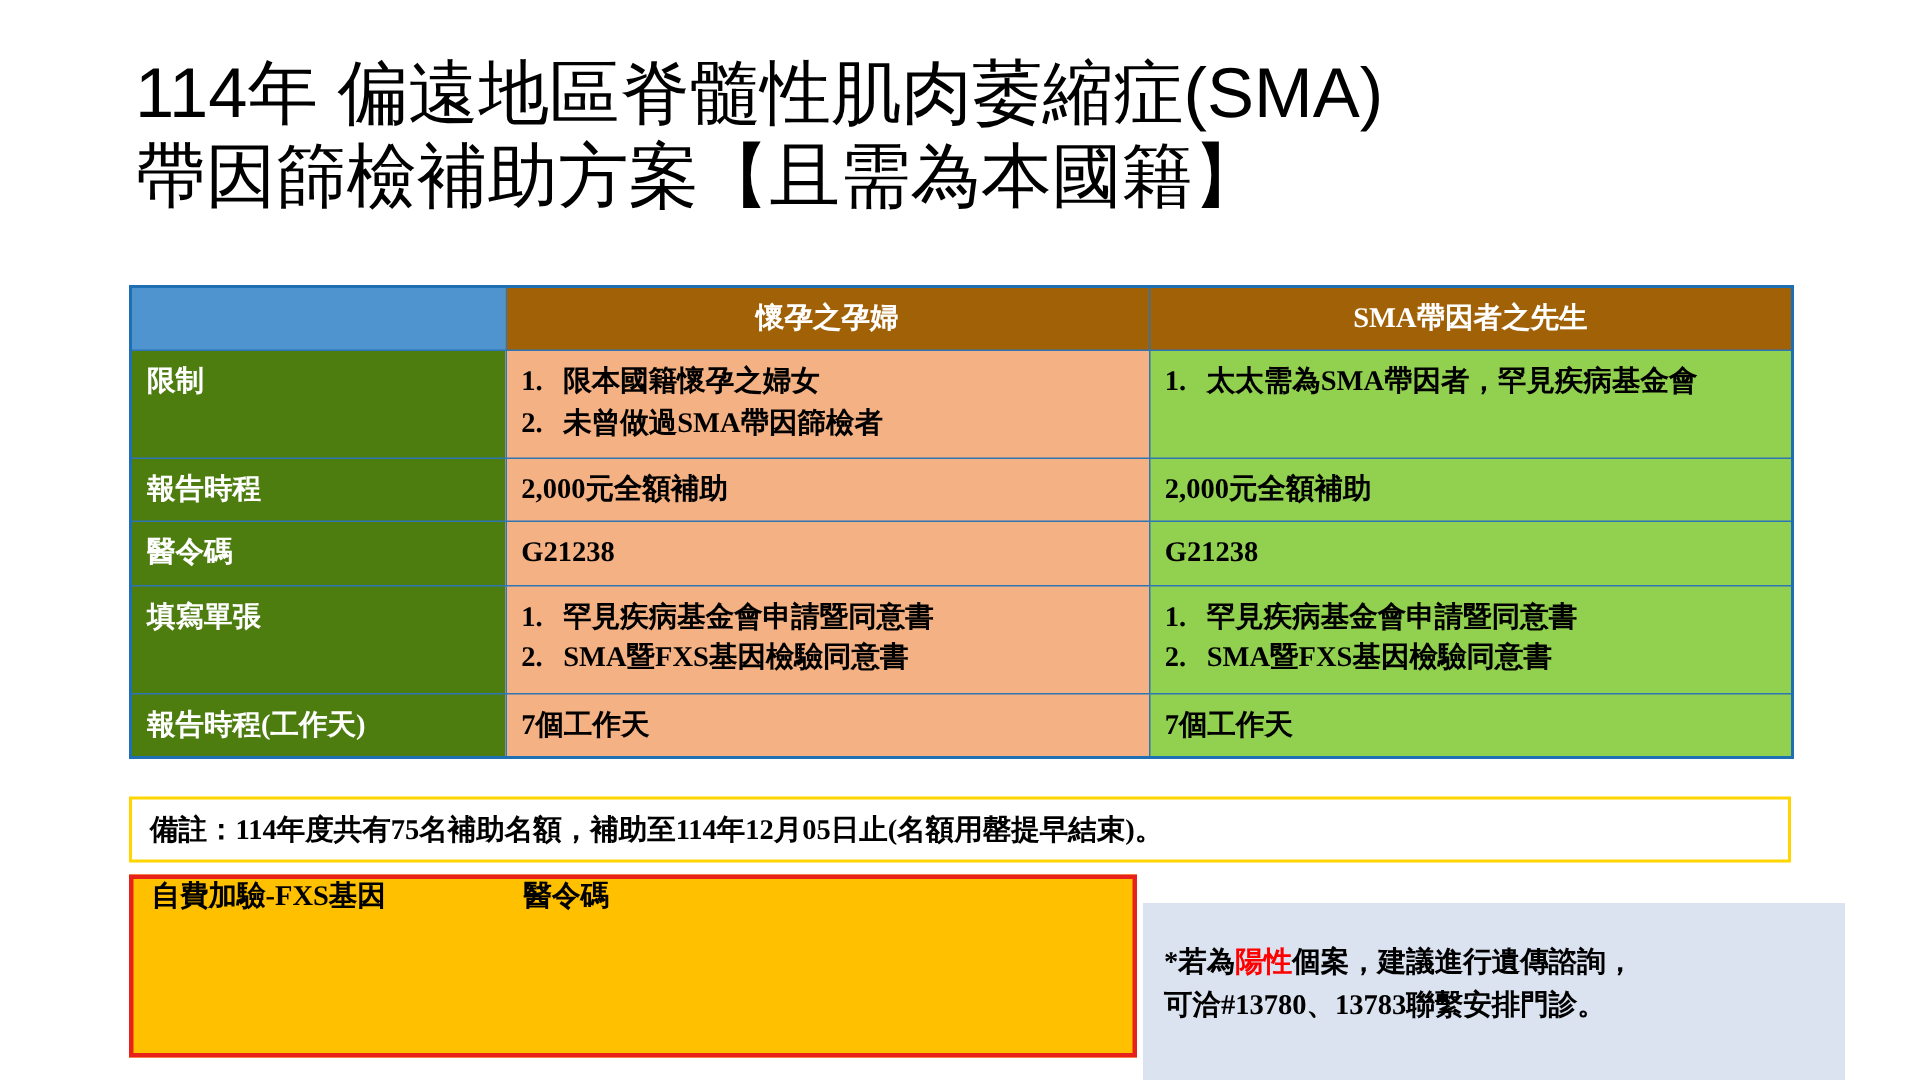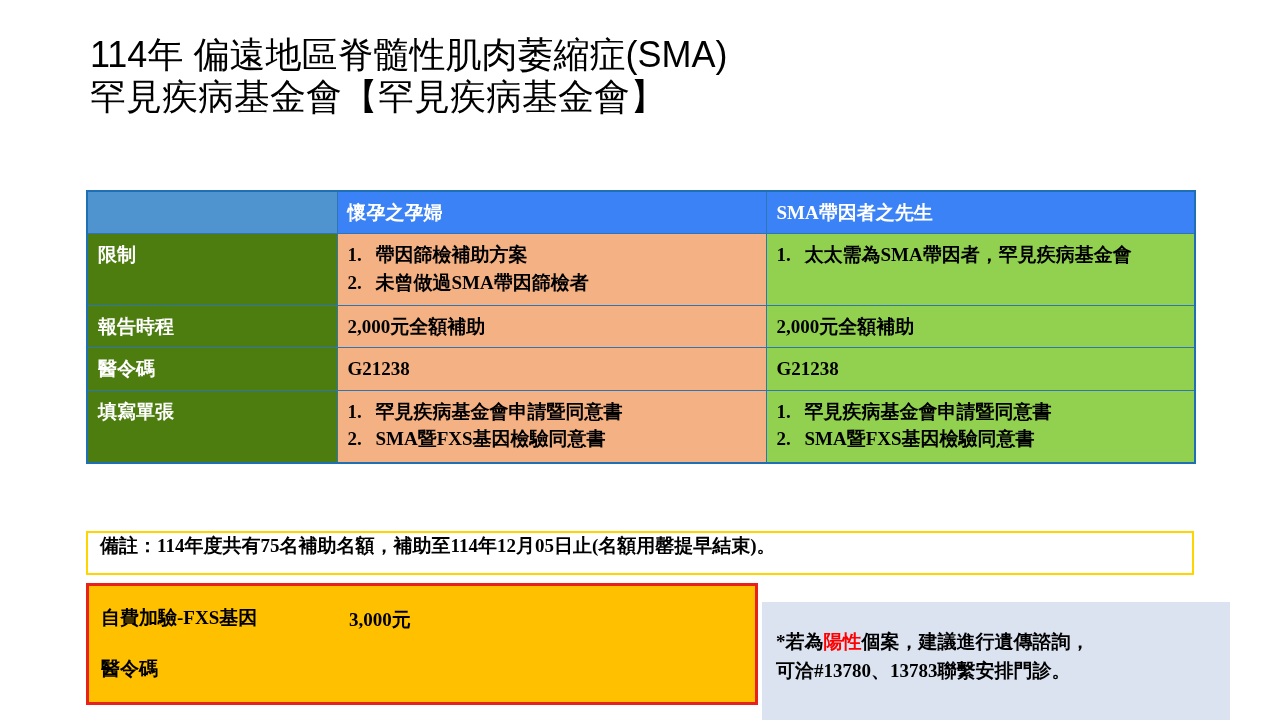--- a/index.html
+++ b/index.html
@@ -18,21 +18,21 @@
     position: relative;
     width: 1280px;
     height: 720px;
     box-sizing: border-box;
   }
   .title {
     position: absolute;
     left: 90px;
     top: 34px;
     width: 1110px;
-    font-size: 36px;
+    font-size: 47px;
     line-height: 1.18;
     letter-spacing: 0px;
     color: #000000;
     font-family: "Liberation Sans", "DejaVu Sans", sans-serif;
     font-weight: 400;
   }
   .title .line {
     display: block;
     white-space: nowrap;
   }
@@ -57,22 +57,23 @@
     font-family: "Liberation Serif", "DejaVu Serif", serif;
   }
   .col-label { width: 250px; }
   .col-a { width: 429px; }
   .col-b { width: 429px; }
 
   .hdr-blank {
     background: #4f93cf;
   }
   .hdr {
-    background: #3b82f6;
+    background: #a16207;
     color: #ffffff;
+    text-align: center;
     vertical-align: middle;
     font-size: 22px;
     padding: 12px 10px;
   }
   .rowlabel {
     background: #4d7c0f;
     color: #ffffff;
     vertical-align: middle;
     font-size: 21px;
     padding: 10px 12px;
@@ -108,36 +109,37 @@
   .note-bar {
     position: absolute;
     left: 86px;
     top: 531px;
     width: 1108px;
     height: 44px;
     box-sizing: border-box;
     border: 2px solid #ffd500;
     background: #ffffff;
     display: flex;
+    align-items: center;
     padding: 0 12px;
     font-size: 19px;
     font-weight: bold;
   }
 
   
   .bottom-left {
     position: absolute;
     left: 86px;
     top: 583px;
     width: 672px;
     height: 122px;
     box-sizing: border-box;
     border: 3px solid #e8221a;
     background: #ffc000;
-    padding: 20px 12px;
+    padding: 0 12px;
     font-size: 19px;
     font-weight: bold;
   }
   .bl-grid {
     display: grid;
     grid-template-columns: 248px auto;
     row-gap: 0px;
     height: 100%;
     align-content: space-between;
   }
@@ -162,41 +164,41 @@
   }
   .red-text { color: #ff0000; }
 </style>
 </head>
 <body>
 
 <div class="slide">
 
   <div class="title">
     <span class="line">114年 偏遠地區脊髓性肌肉萎縮症(SMA)</span>
-    <span class="line">罕見疾病基金會【罕見疾病基金會】</span>
+    <span class="line">帶因篩檢補助方案【且需為本國籍】</span>
   </div>
 
   <table class="main-table">
     <colgroup>
       <col class="col-label">
         <col class="col-a">
         <col class="col-b">
     </colgroup>
     <tbody>
       <tr>
         <td class="hdr-blank"></td>
         <td class="hdr">懷孕之孕婦</td>
         <td class="hdr">SMA帶因者之先生</td>
       </tr>
 
       <tr>
         <td class="rowlabel">限制</td>
         <td class="cell-orange">
           <ol class="numlist">
-            <li><span class="num">1.</span><span>帶因篩檢補助方案</span></li>
+            <li><span class="num">1.</span><span>限本國籍懷孕之婦女</span></li>
             <li><span class="num">2.</span><span>未曾做過SMA帶因篩檢者</span></li>
           </ol>
         </td>
         <td class="cell-green">
           <ol class="numlist">
             <li><span class="num">1.</span><span>太太需為SMA帶因者，罕見疾病基金會</span></li>
           </ol>
         </td>
       </tr>
 
@@ -221,33 +223,37 @@
           </ol>
         </td>
         <td class="cell-green">
           <ol class="numlist">
             <li><span class="num">1.</span><span>罕見疾病基金會申請暨同意書</span></li>
             <li><span class="num">2.</span><span>SMA暨FXS基因檢驗同意書</span></li>
           </ol>
         </td>
       </tr>
 
+      <tr>
+        <td class="rowlabel">報告時程(工作天)</td>
+        <td class="cell-orange cell-mid">7個工作天</td>
+        <td class="cell-green cell-mid">7個工作天</td>
+      </tr>
     </tbody>
   </table>
 
   <div class="note-bar">
     <span>備註：114年度共有75名補助名額，補助至114年12月05日止(名額用罄提早結束)。</span>
   </div>
 
   <div class="bottom-left">
     <div class="bl-grid">
       <div class="bl-r1a">
         <div class="bold-strong">自費加驗-FXS基因</div>
       </div>
-      <div class="bl-r1b">3,000元</div>
       <div class="bl-r2a">醫令碼</div>
     </div>
   </div>
 
   <div class="bottom-right">
     <span>*若為</span><span class="red-text">陽性</span><span>個案，建議進行遺傳諮詢，</span>
     <div>可洽#13780、13783聯繫安排門診。</div>
   </div>
 
 </div>

